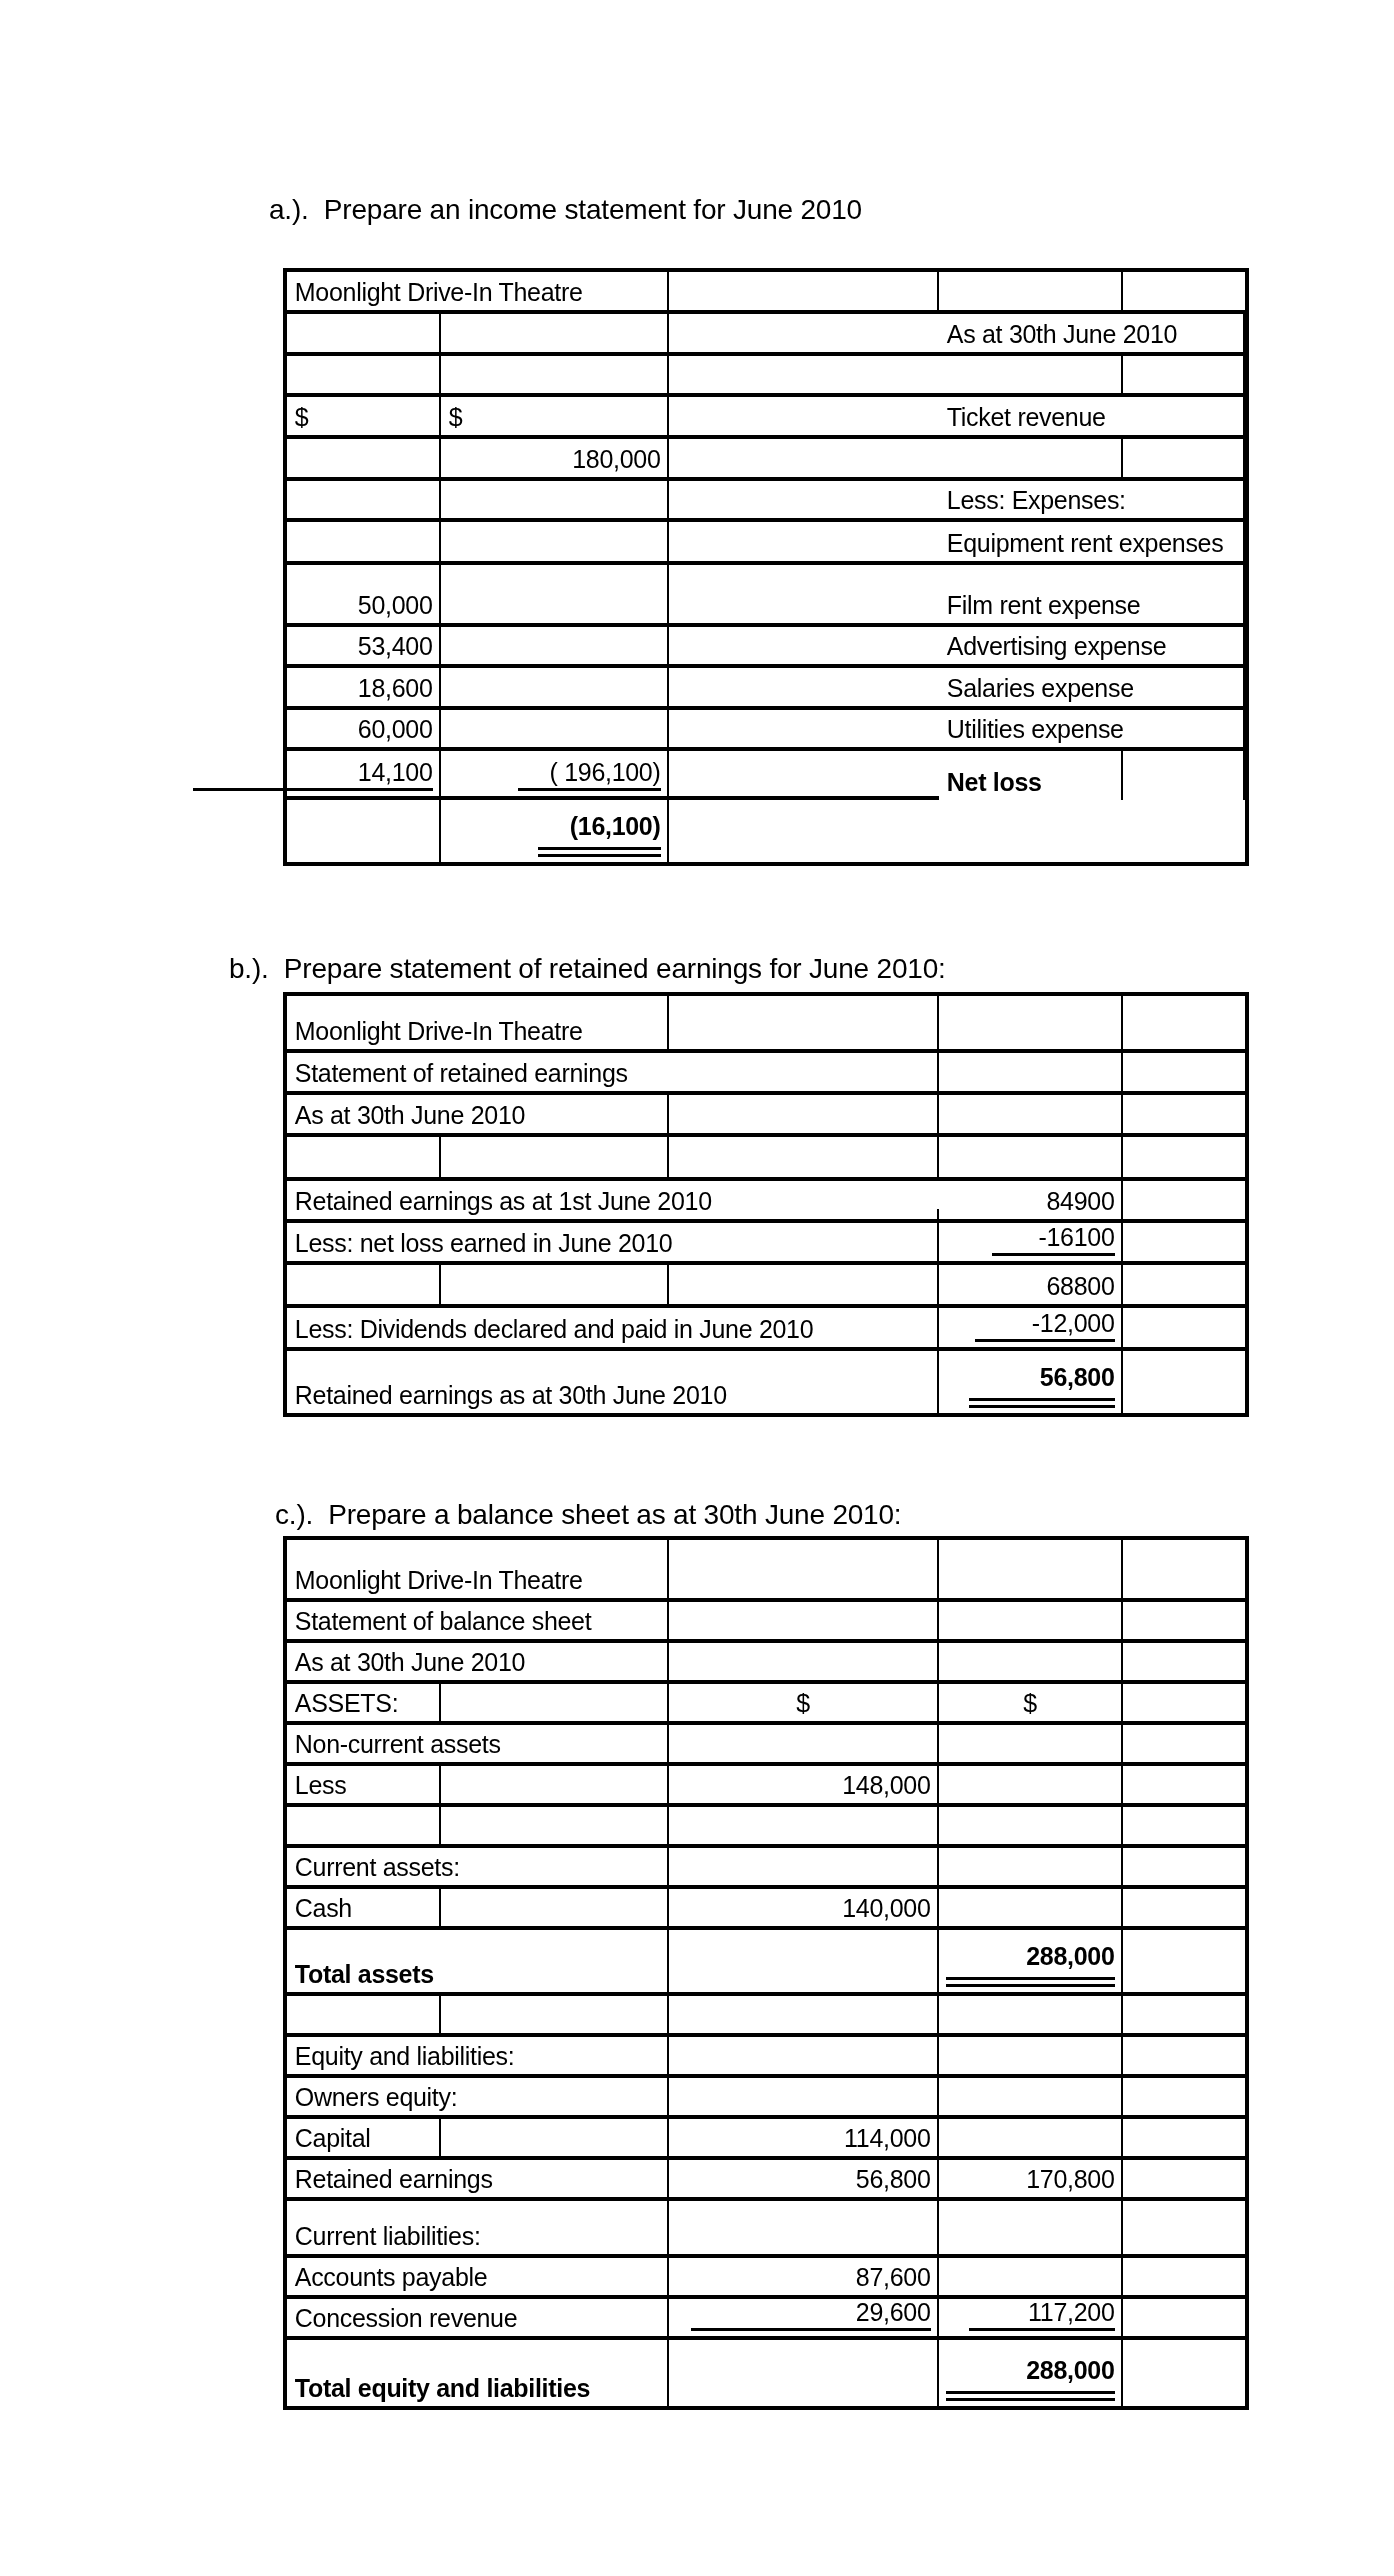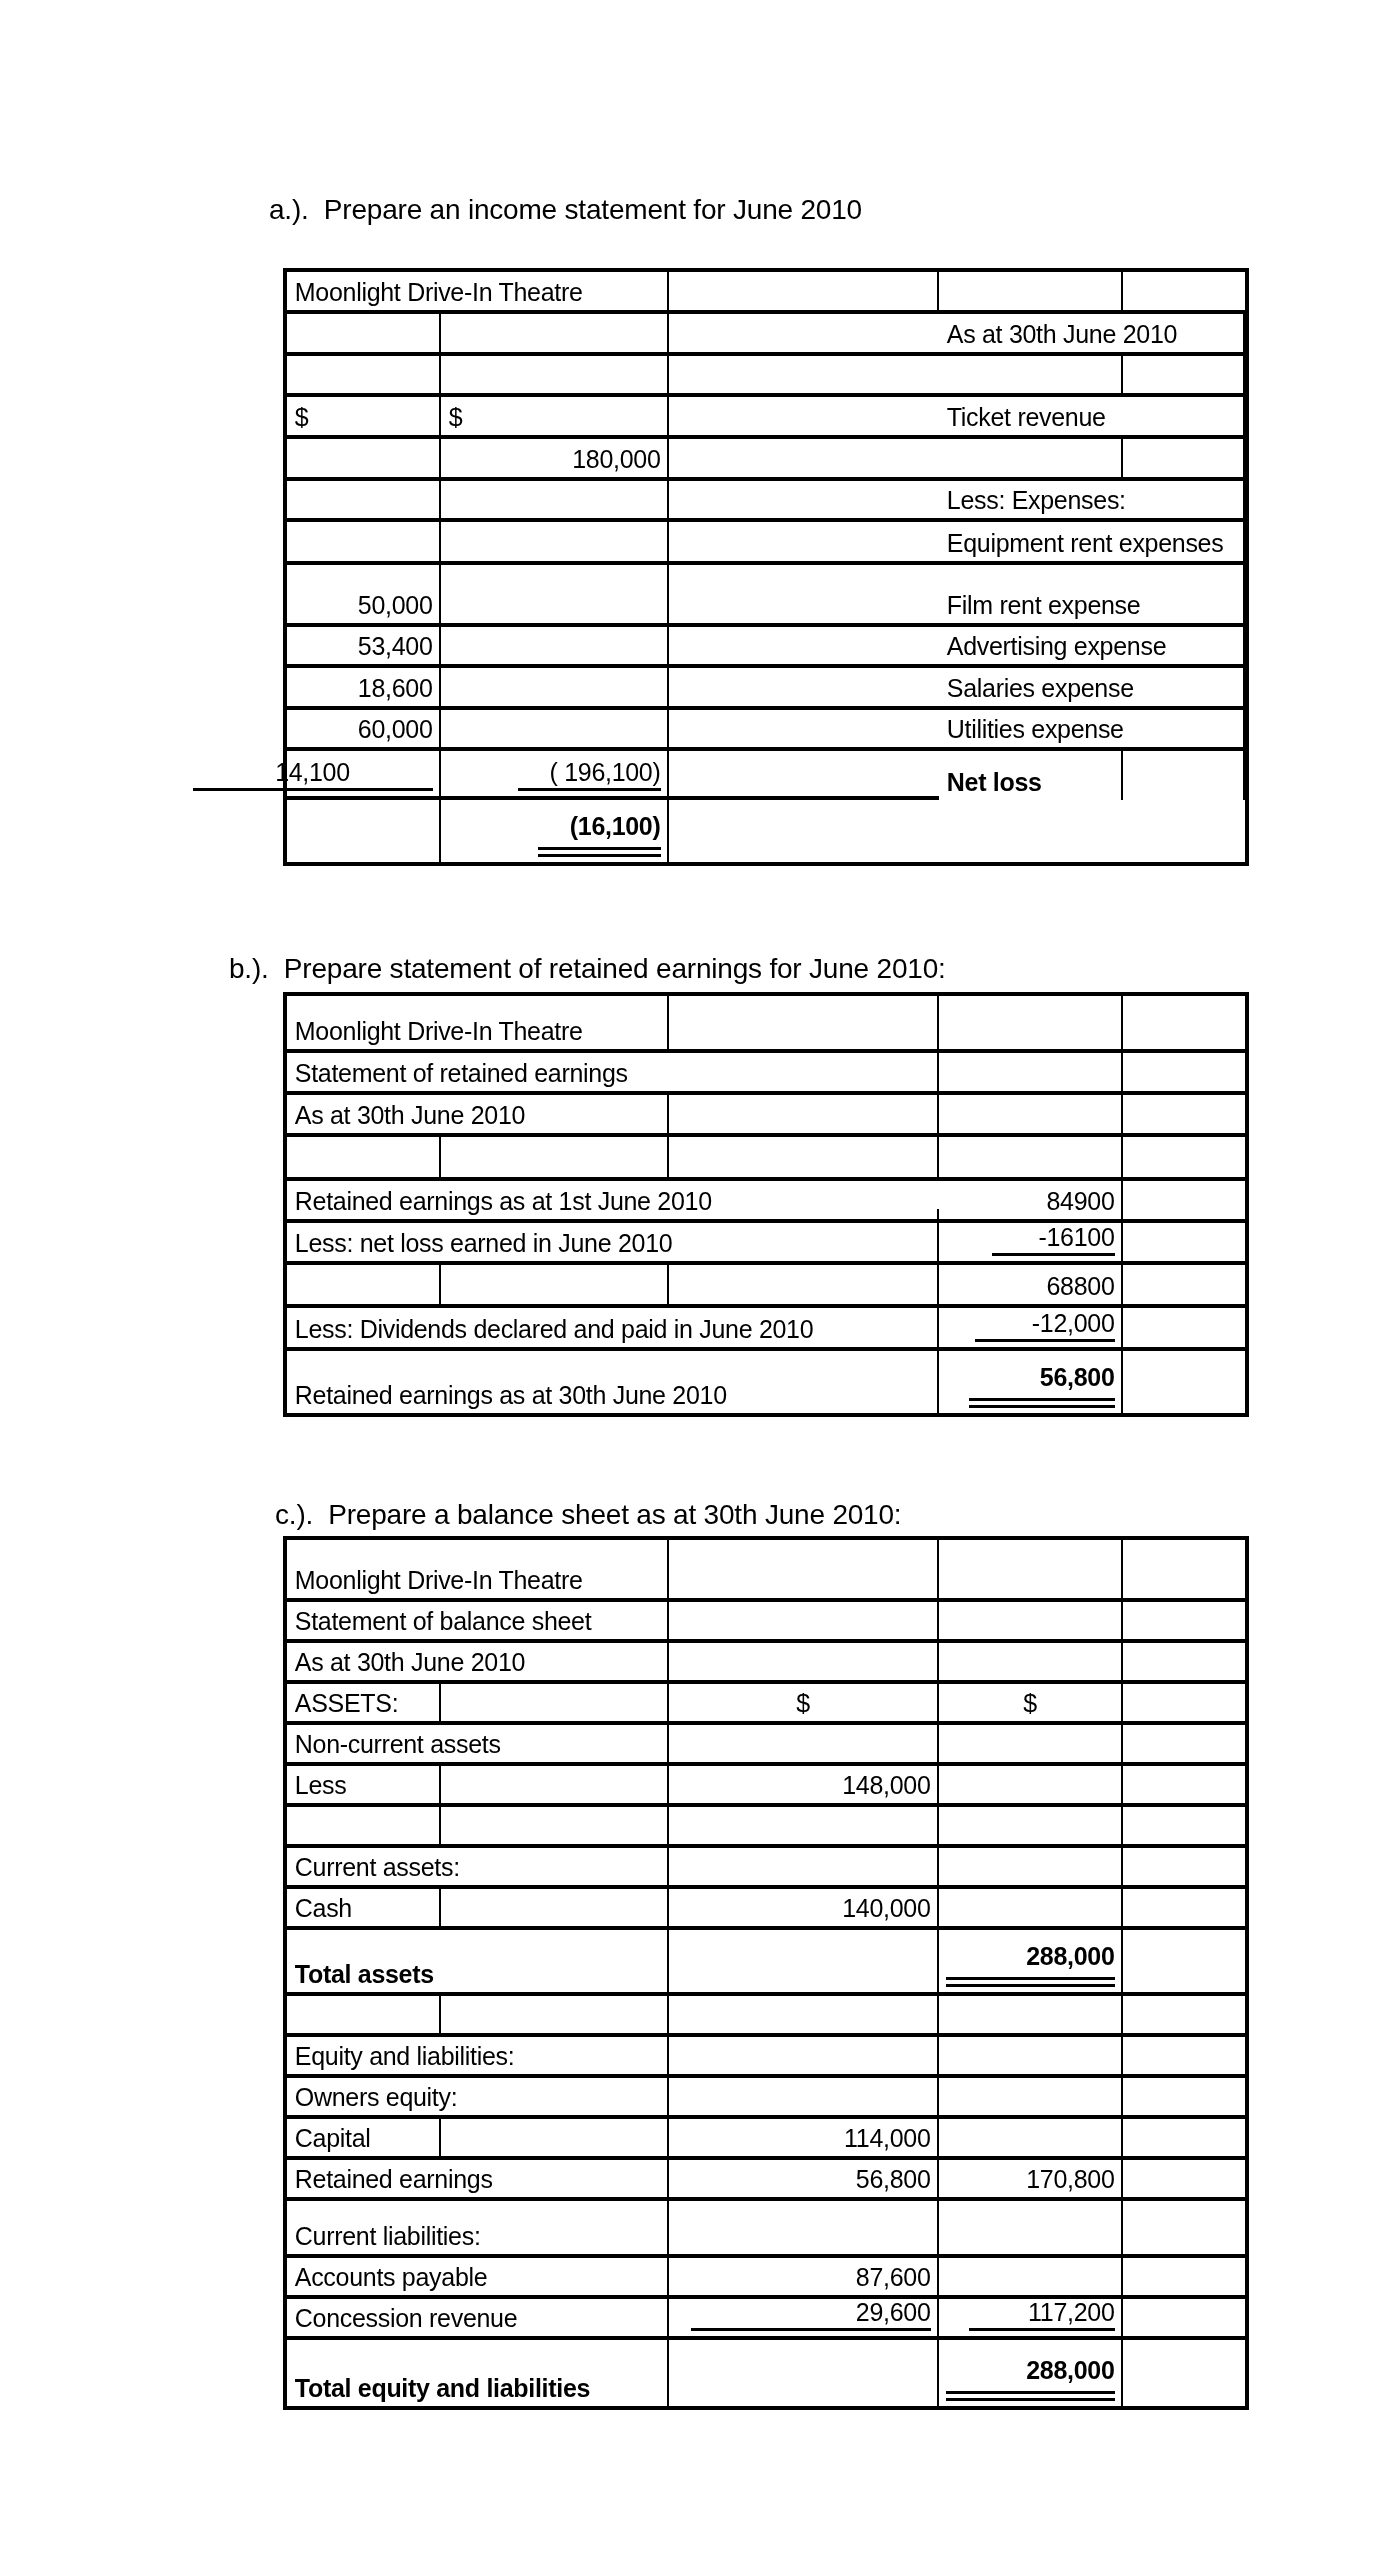--- a/index.html
+++ b/index.html
@@ -139,21 +139,21 @@
       </div>
       <div class="cell right">
         <span>60,000</span>
       </div>
       <div class="cell"></div>
       <div class="cell no-br"></div>
       <div class="cell" style="grid-column: span 2;">
         <span>Utilities expense</span>
       </div>
       <div class="cell right">
-        <span class="ul" style="min-width: 240px; text-align: center;">14,100</span>
+        <span class="ul" style="min-width: 240px;">14,100</span>
       </div>
       <div class="cell right">
         <span class="ul" style="min-width: 143px;">( 196,100)</span>
       </div>
       <div class="cell no-br"></div>
       <div class="cell bold no-bb">
         <span>Net loss</span>
       </div>
       <div class="cell no-bb"></div>
       <div class="cell no-bb"></div>

